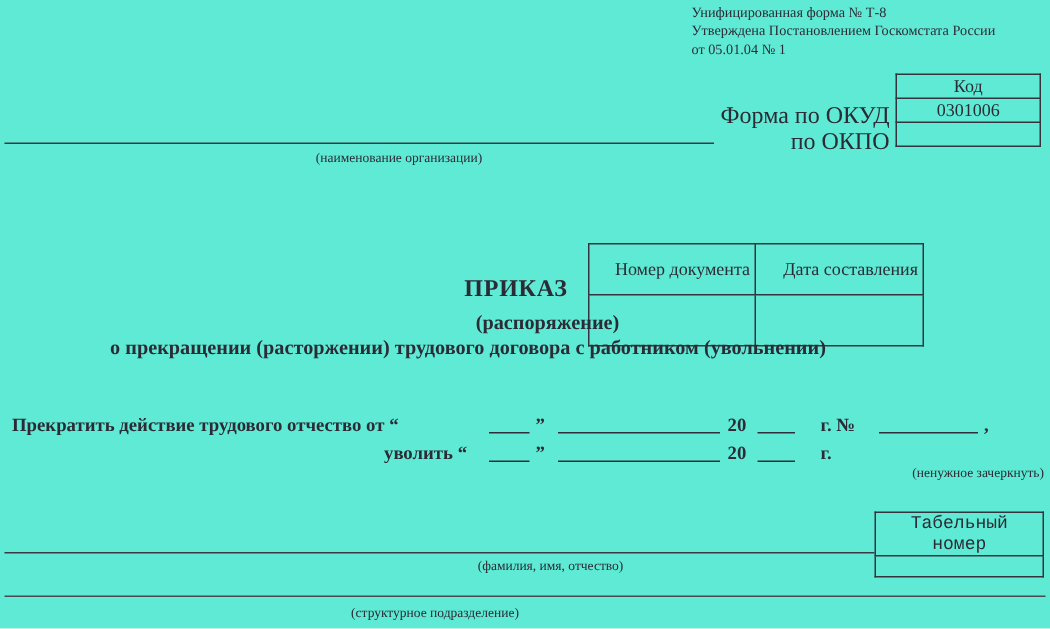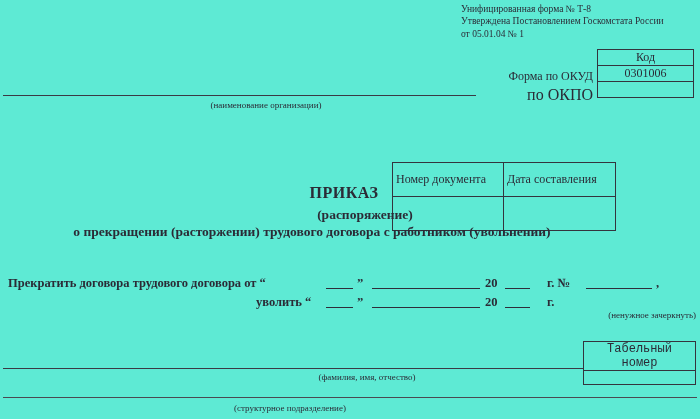--- a/index.html
+++ b/index.html
@@ -6,28 +6,28 @@
   html,body { background:#ffffff; }
   .page {
     position:relative; width:700px; height:419px; background:#5eead4;
     font-family:"Liberation Serif", serif; color:#2b2b36; overflow:hidden;
   }
   
   .approval { position:absolute; left:461px; top:3px; font-size:9.5px; line-height:12.4px; white-space:nowrap; }
   
   .code-table { position:absolute; left:597px; top:49px; border-collapse:collapse; }
   .code-table td { border:1.2px solid #34343e; width:96px; height:16px; text-align:center; font-size:12px; padding:0 2px; }
-  .okud-label { position:absolute; right:107px; top:69px; font-size:12px; white-space:nowrap; }
+  .okud-label { position:absolute; right:107px; top:69px; font-size:16px; white-space:nowrap; }
   .okpo-label { position:absolute; right:107px; top:86px; font-size:16px; white-space:nowrap; }
   
   .org-line { position:absolute; left:3px; top:95px; width:473px; border-top:1.8px solid #3a3a44; }
   .org-caption { position:absolute; left:0; top:100px; width:532px; text-align:center; font-size:9px; }
   
   .doc-table { position:absolute; left:392px; top:162px; border-collapse:collapse; }
-  .doc-table td { border:1.2px solid #34343e; height:34px; text-align:left; font-size:12px; padding:0 3px; }
+  .doc-table td { border:1.2px solid #34343e; height:34px; text-align:right; font-size:12px; padding:0 3px; }
   .doc-table td.c1 { width:111px; }
   .doc-table td.c2 { width:112px; }
   
   .title-main { position:absolute; left:244px; top:184px; width:200px; text-align:center; font-size:16px; font-weight:bold; letter-spacing:0.5px; }
   .title-sub { position:absolute; left:15px; top:207px; width:700px; text-align:center; font-size:13.5px; font-weight:bold; }
   .title-subject { position:absolute; left:0; top:224px; width:624px; text-align:center; font-size:13.5px; font-weight:bold; }
   
   .bseg { position:absolute; font-weight:bold; font-size:12.5px; white-space:nowrap; }
   .blank { position:absolute; height:0; border-bottom:1.6px solid #2e2e3a; }
   .strike-note { position:absolute; right:4px; top:310px; font-size:9px; white-space:nowrap; }
@@ -82,21 +82,21 @@
       <td class="c1"></td>
       <td class="c2"></td>
     </tr>
   </tbody>
     </table>
 
   <div class="title-main">ПРИКАЗ</div>
   <div class="title-sub">(распоряжение)</div>
   <div class="title-subject">о прекращении (расторжении) трудового договора с работником (увольнении)</div>
 
-  <div class="bseg" style="left:8px; top:276px;">Прекратить договора трудового договора от “</div>
+  <div class="bseg" style="left:8px; top:276px;">Прекратить действие трудового отчество от “</div>
   <div class="blank" style="left:326px; top:288px; width:27px;"></div>
   <div class="bseg" style="left:357px; top:276px;">”</div>
   <div class="blank" style="left:372px; top:288px; width:108px;"></div>
   <div class="bseg" style="left:485px; top:276px;">20</div>
   <div class="blank" style="left:505px; top:288px; width:25px;"></div>
   <div class="bseg" style="left:547px; top:276px;">г. №</div>
   <div class="blank" style="left:586px; top:288px; width:66px;"></div>
   <div class="bseg" style="left:656px; top:276px;">,</div>
 
   <div class="bseg" style="left:256px; top:295px;">уволить “</div>

